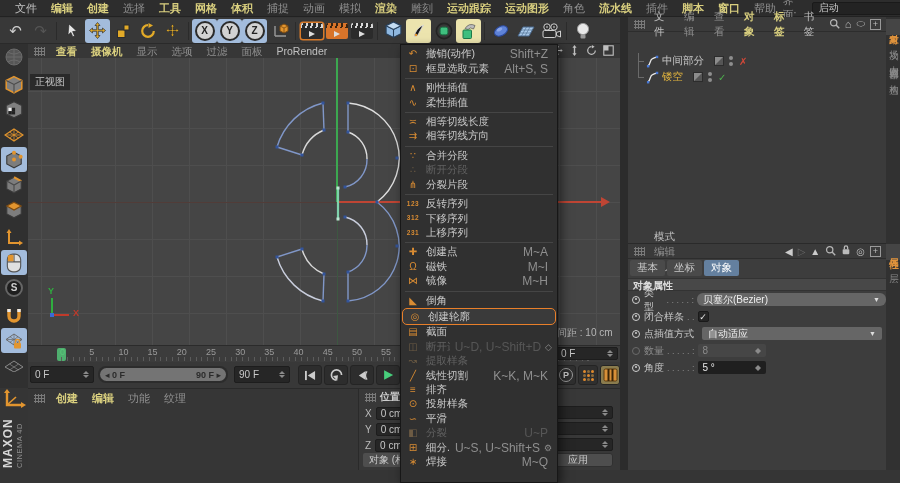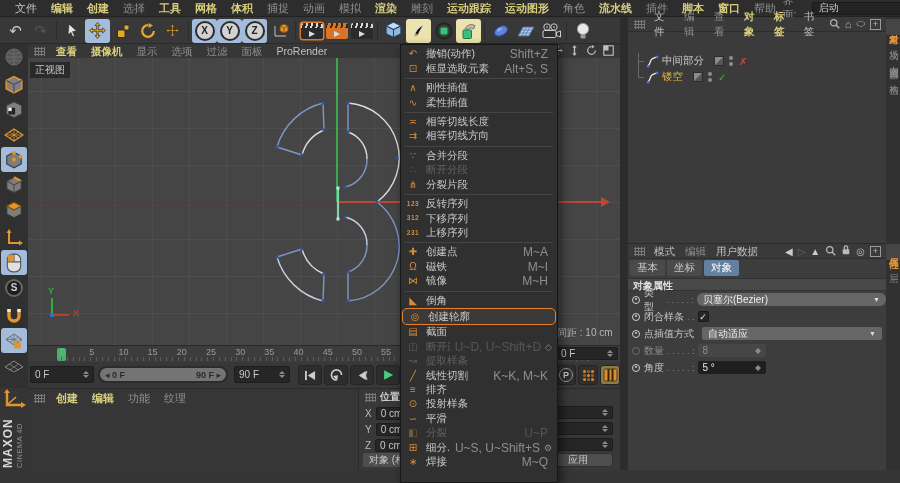--- a/index.html
+++ b/index.html
@@ -57,21 +57,21 @@
 .vp-items { display:flex; }
 .vp-item { font-size:10.5px; line-height:14px; padding:0 7px; color:#c0c0c0; }
 .vp-item.em { color:#d8ce7e; font-weight:bold; }
 .vp-item.dim { color:#8f8f8f; }
 #vp-nav { position:absolute; right:6px; top:1px; display:flex; gap:6px; }
 #vp-nav svg { display:block; }
 #viewport { position:absolute; left:28px; top:58px; width:592px; height:287px; background:#454545;
   background-image:linear-gradient(#4e4e4e 1px,transparent 1px),
                    linear-gradient(90deg,#4e4e4e 1px,transparent 1px);
   background-size:37px 37px; background-position:13px 33px; overflow:hidden; }
-#vp-label { position:absolute; left:2px; top:4px; background:#2a2a2a; padding:1px 5px;
+#vp-label { position:absolute; left:2px; top:16px; background:#2a2a2a; padding:1px 5px;
   font-size:10px; color:#c8c8c8; }
 #grid-info { position:absolute; left:529px; top:268px; font-size:10px; color:#b5b5b5; white-space:nowrap; }
 .gz-label { position:absolute; font-size:9px; font-weight:bold; }
 
 
 #tl-ruler { position:absolute; left:28px; top:345px; width:592px; height:17px; background:#3c3c3c;
   border-top:1px solid #2b2b2b; overflow:hidden; }
 #tl-ticks { display:flex; padding-left:32px; position:relative; z-index:1; }
 .tick { width:29.2px; font-size:9px; color:#9a9a9a; line-height:12px; flex:0 0 auto; }
 .tick.green { color:#58c878; }
@@ -813,21 +813,21 @@
           <i></i>
           <i></i>
         </span>
       <span class="statemark yes">✓</span>
     </div>
   </div>
 
   <div id="am">
     <div id="am-header">
       <div class="grip"></div>
-      <div style="display:flex;">
+      <div style="display:flex;flex-direction:column;">
 
       <span class="pm-item">模式</span>
           <span class="pm-item dim">编辑</span>
           <span class="pm-item">用户数据</span>
         </div>
       <div class="hdr-icons">
         <span style="color:#ccc;font-size:10px;">◀</span>
         <span style="color:#666;font-size:10px;">▷</span>
         <span style="color:#ccc;font-size:10px;">▲</span>
         <span><svg width="11" height="11" viewBox="0 0 14 14">

